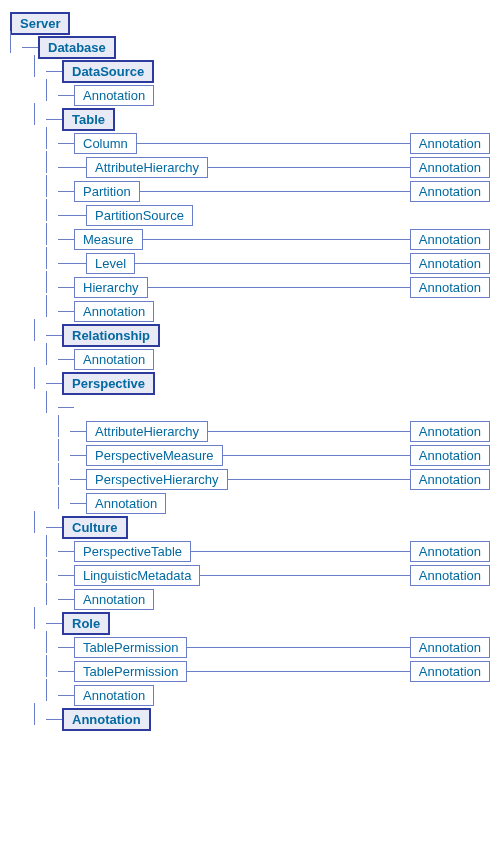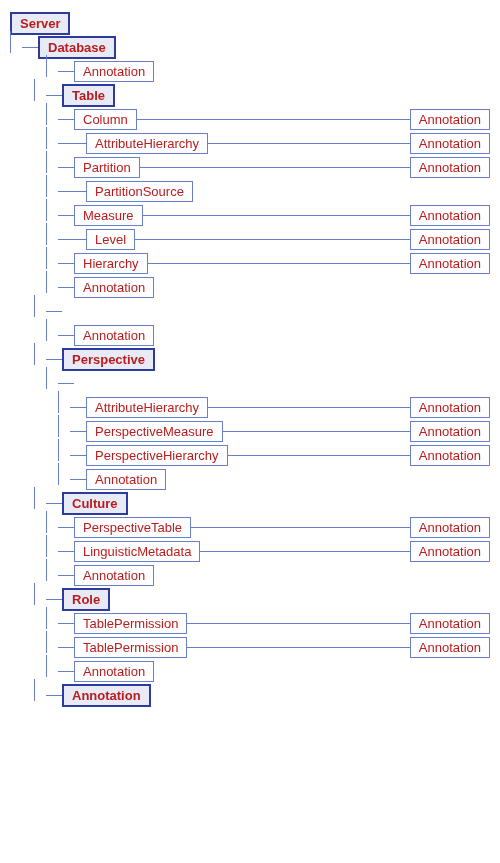--- a/index.html
+++ b/index.html
@@ -11,21 +11,21 @@
       padding: 10px;
       width: 500px;
       min-height: 863px;
     }
 
     .node-box {
       border: 1px solid #6b7ec8;
       padding: 2px 8px;
       background: #fff;
       white-space: nowrap;
-      color: #b91c1c;
+      color: #0369a1;
       font-size: 13px;
       display: inline-block;
     }
 
     .node-box.bold {
       border: 2px solid #2d3a9e;
       font-weight: bold;
       background: #e8eaf6;
     }
 
@@ -79,20 +79,27 @@
     <div class="node-box bold">Server</div>
   </div>
 
   <div class="row">
     <div class="vline" style="height:22px; margin-top:-11px;"></div>
     <div class="connector-h" style="width:16px;"></div>
     <div class="node-box bold">Database</div>
   </div>
 
 
+  <div class="row">
+    <div class="vline-space"></div>
+    <div class="vline-space"></div>
+    <div class="vline" style="height:22px; margin-top:-11px;"></div>
+    <div class="connector-h" style="width:16px;"></div>
+    <div class="node-box bold">DataSource</div>
+  </div>
 
   <div class="row">
     <div class="vline-space"></div>
     <div class="vline-space"></div>
     <div class="vline-space"></div>
     <div class="vline" style="height:22px; margin-top:-11px;"></div>
     <div class="connector-h" style="width:16px;"></div>
     <div class="node-box">Annotation</div>
   </div>
 
@@ -186,20 +193,21 @@
     <div class="vline" style="height:22px; margin-top:-11px;"></div>
     <div class="connector-h" style="width:16px;"></div>
     <div class="node-box">Annotation</div>
   </div>
 
   <div class="row">
     <div class="vline-space"></div>
     <div class="vline-space"></div>
     <div class="vline" style="height:22px; margin-top:-11px;"></div>
     <div class="connector-h" style="width:16px;"></div>
+    <div class="node-box bold">Relationship</div>
   </div>
 
   <div class="row">
     <div class="vline-space"></div>
     <div class="vline-space"></div>
     <div class="vline-space"></div>
     <div class="vline" style="height:22px; margin-top:-11px;"></div>
     <div class="connector-h" style="width:16px;"></div>
     <div class="node-box">Annotation</div>
   </div>

